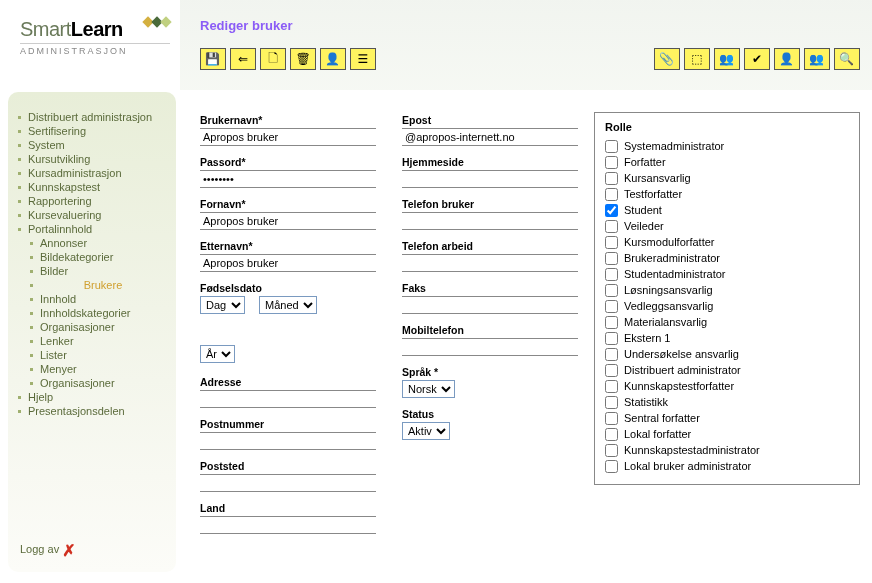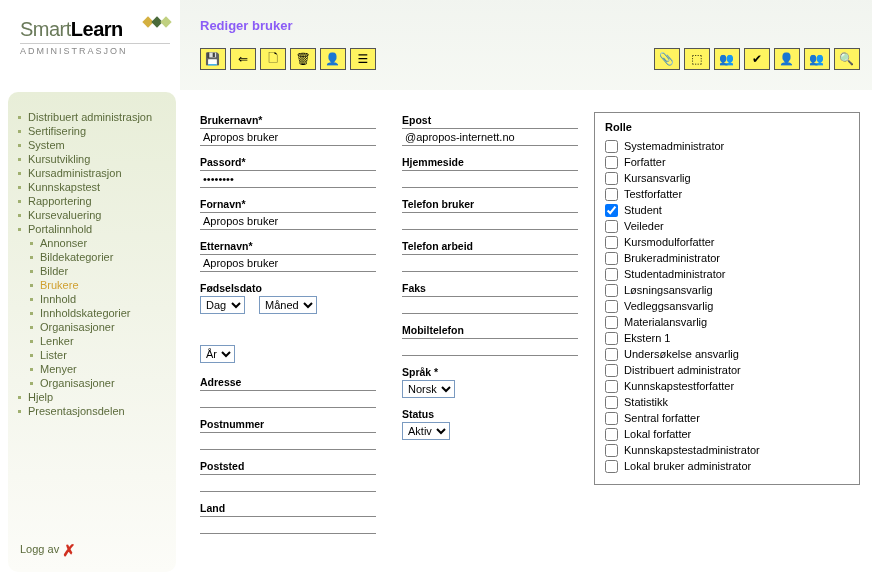--- a/index.html
+++ b/index.html
@@ -70,21 +70,21 @@
 }
 .sidebar li::before {
   content: "";
   position: absolute;
   left: 0; top: 6px;
   width: 3px; height: 3px;
   background: #a0b070;
 }
 .sidebar li.sub { padding-left: 22px; }
 .sidebar li.sub::before { left: 12px; }
-.sidebar li.active { color: #d0a030; }
+.sidebar li.active { color: #d0a030; text-align: center; }
 .logout {
   position: absolute;
   bottom: 12px; left: 12px;
   color: #5a6a3a;
   font-size: 11px;
 }
 .logout-x {
   color: #d03020;
   font-size: 16px;
   font-weight: bold;

